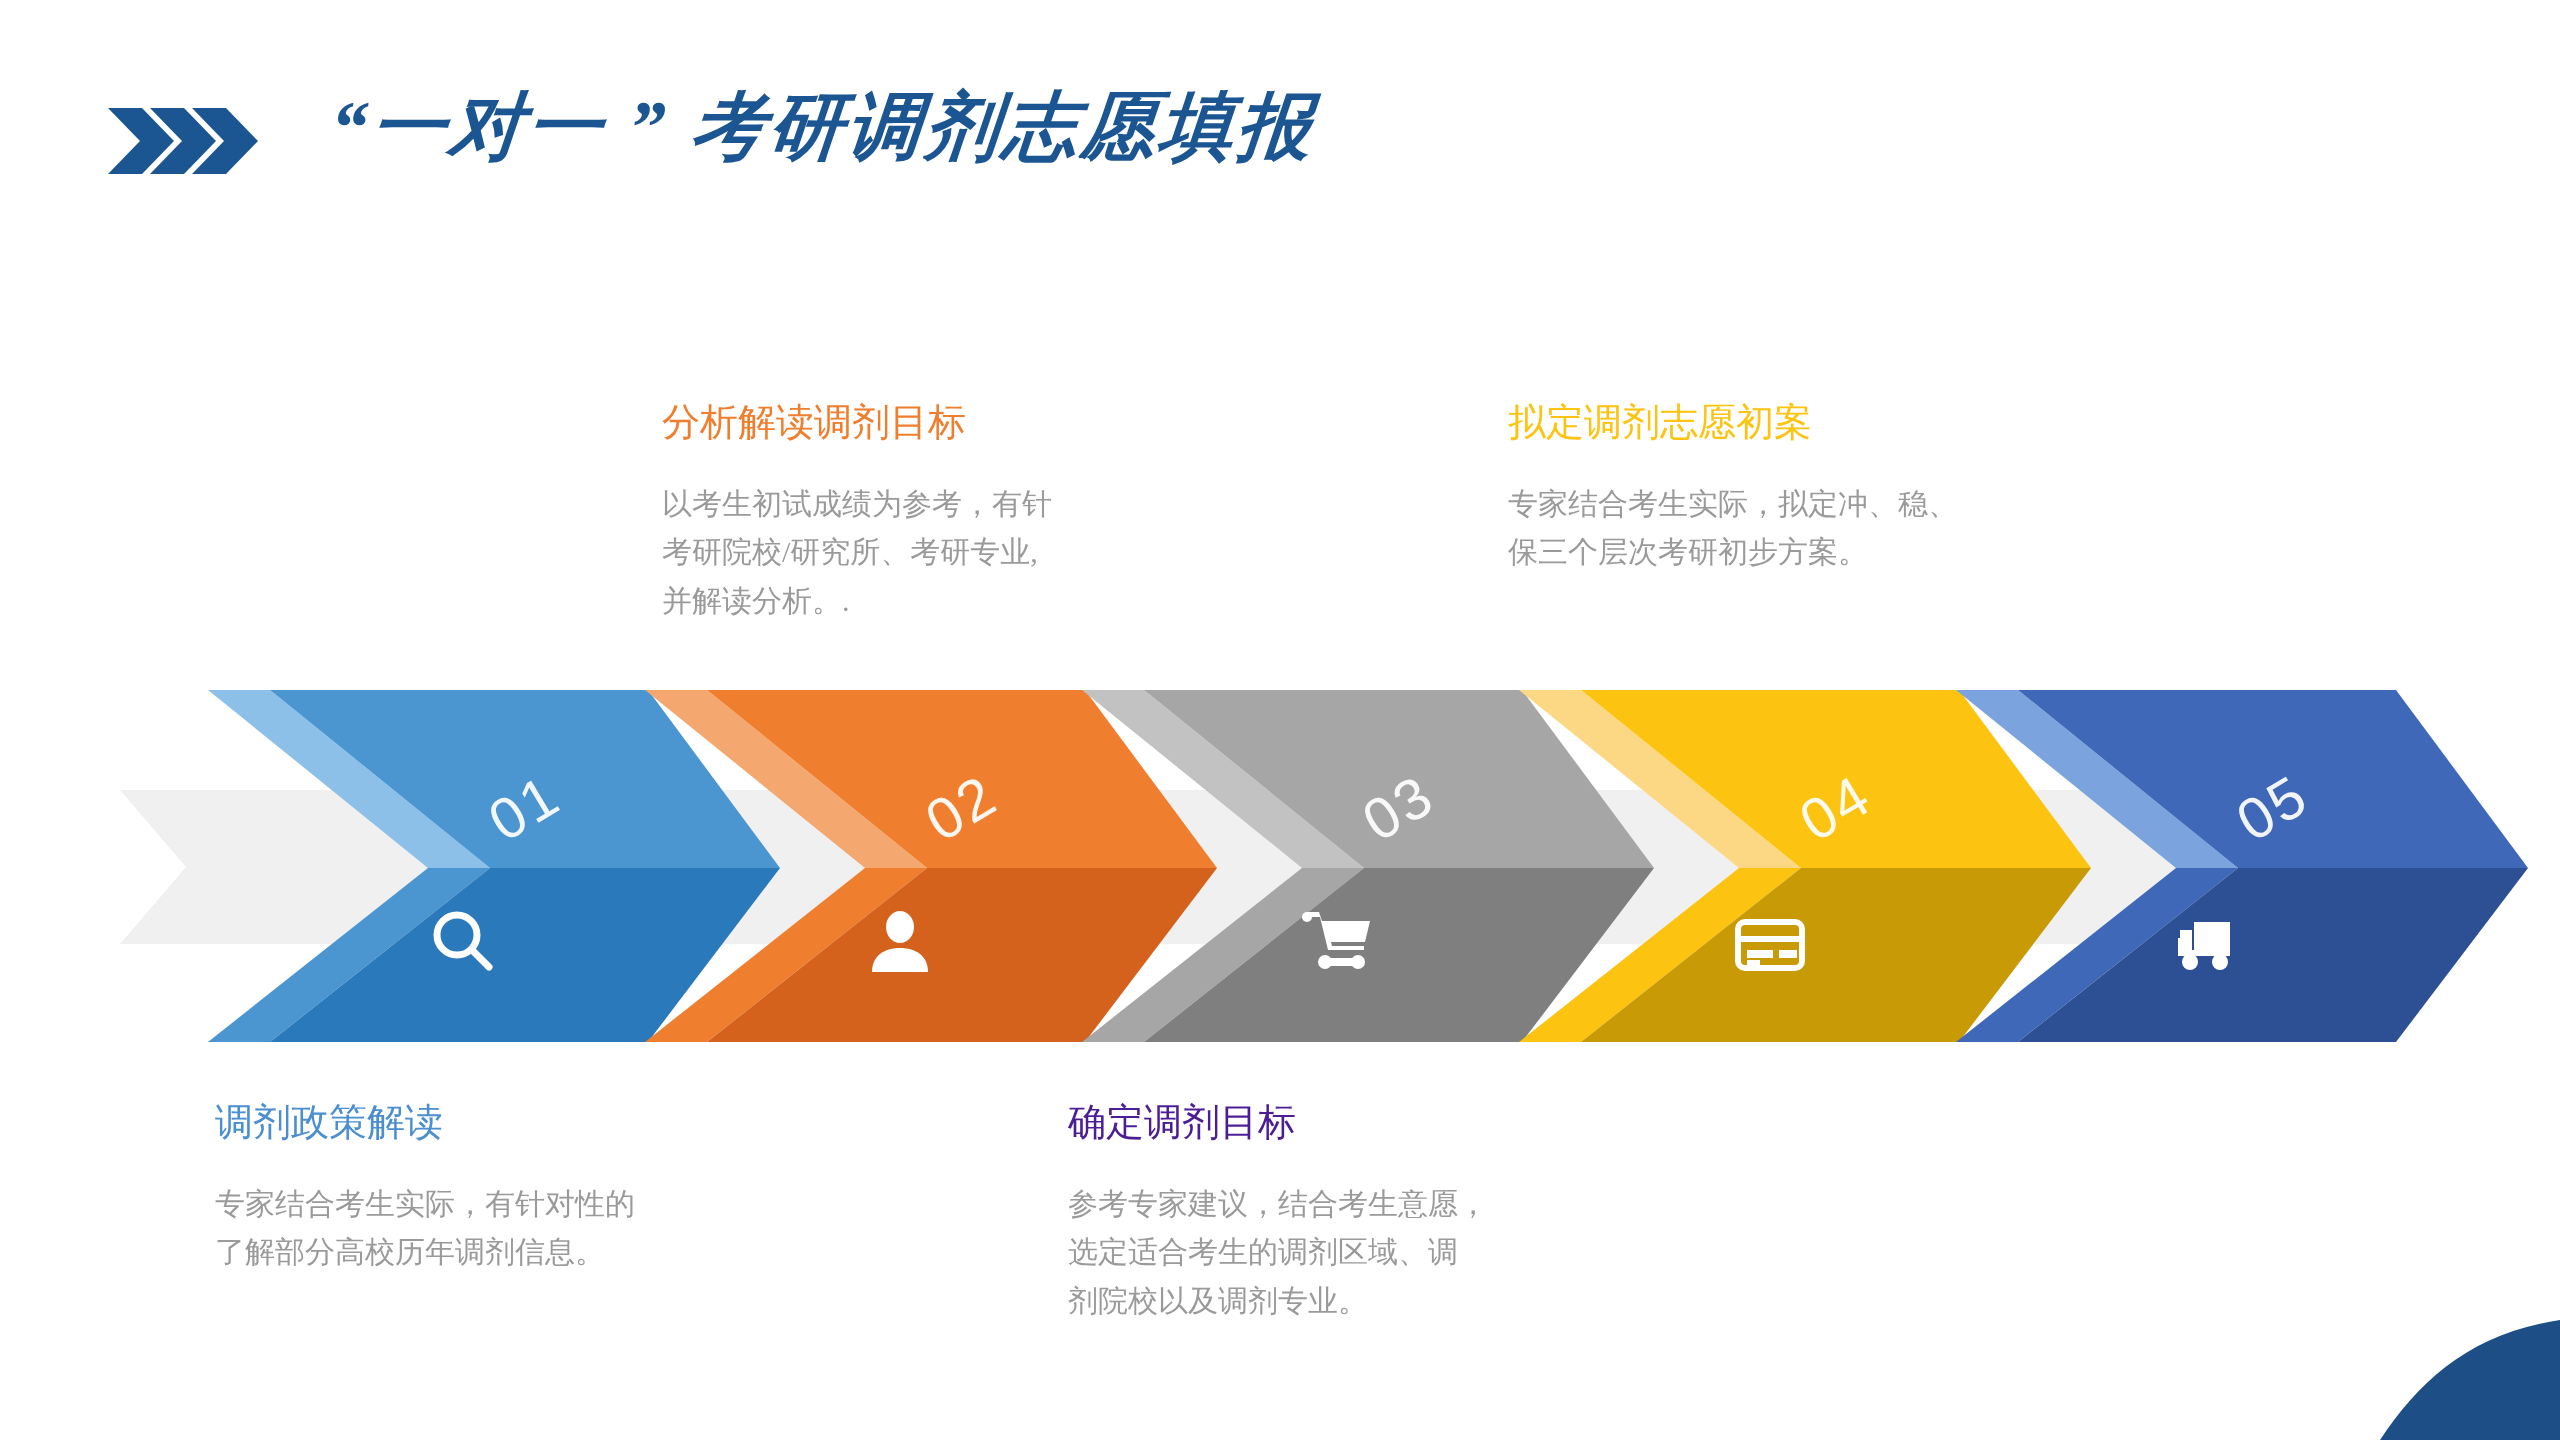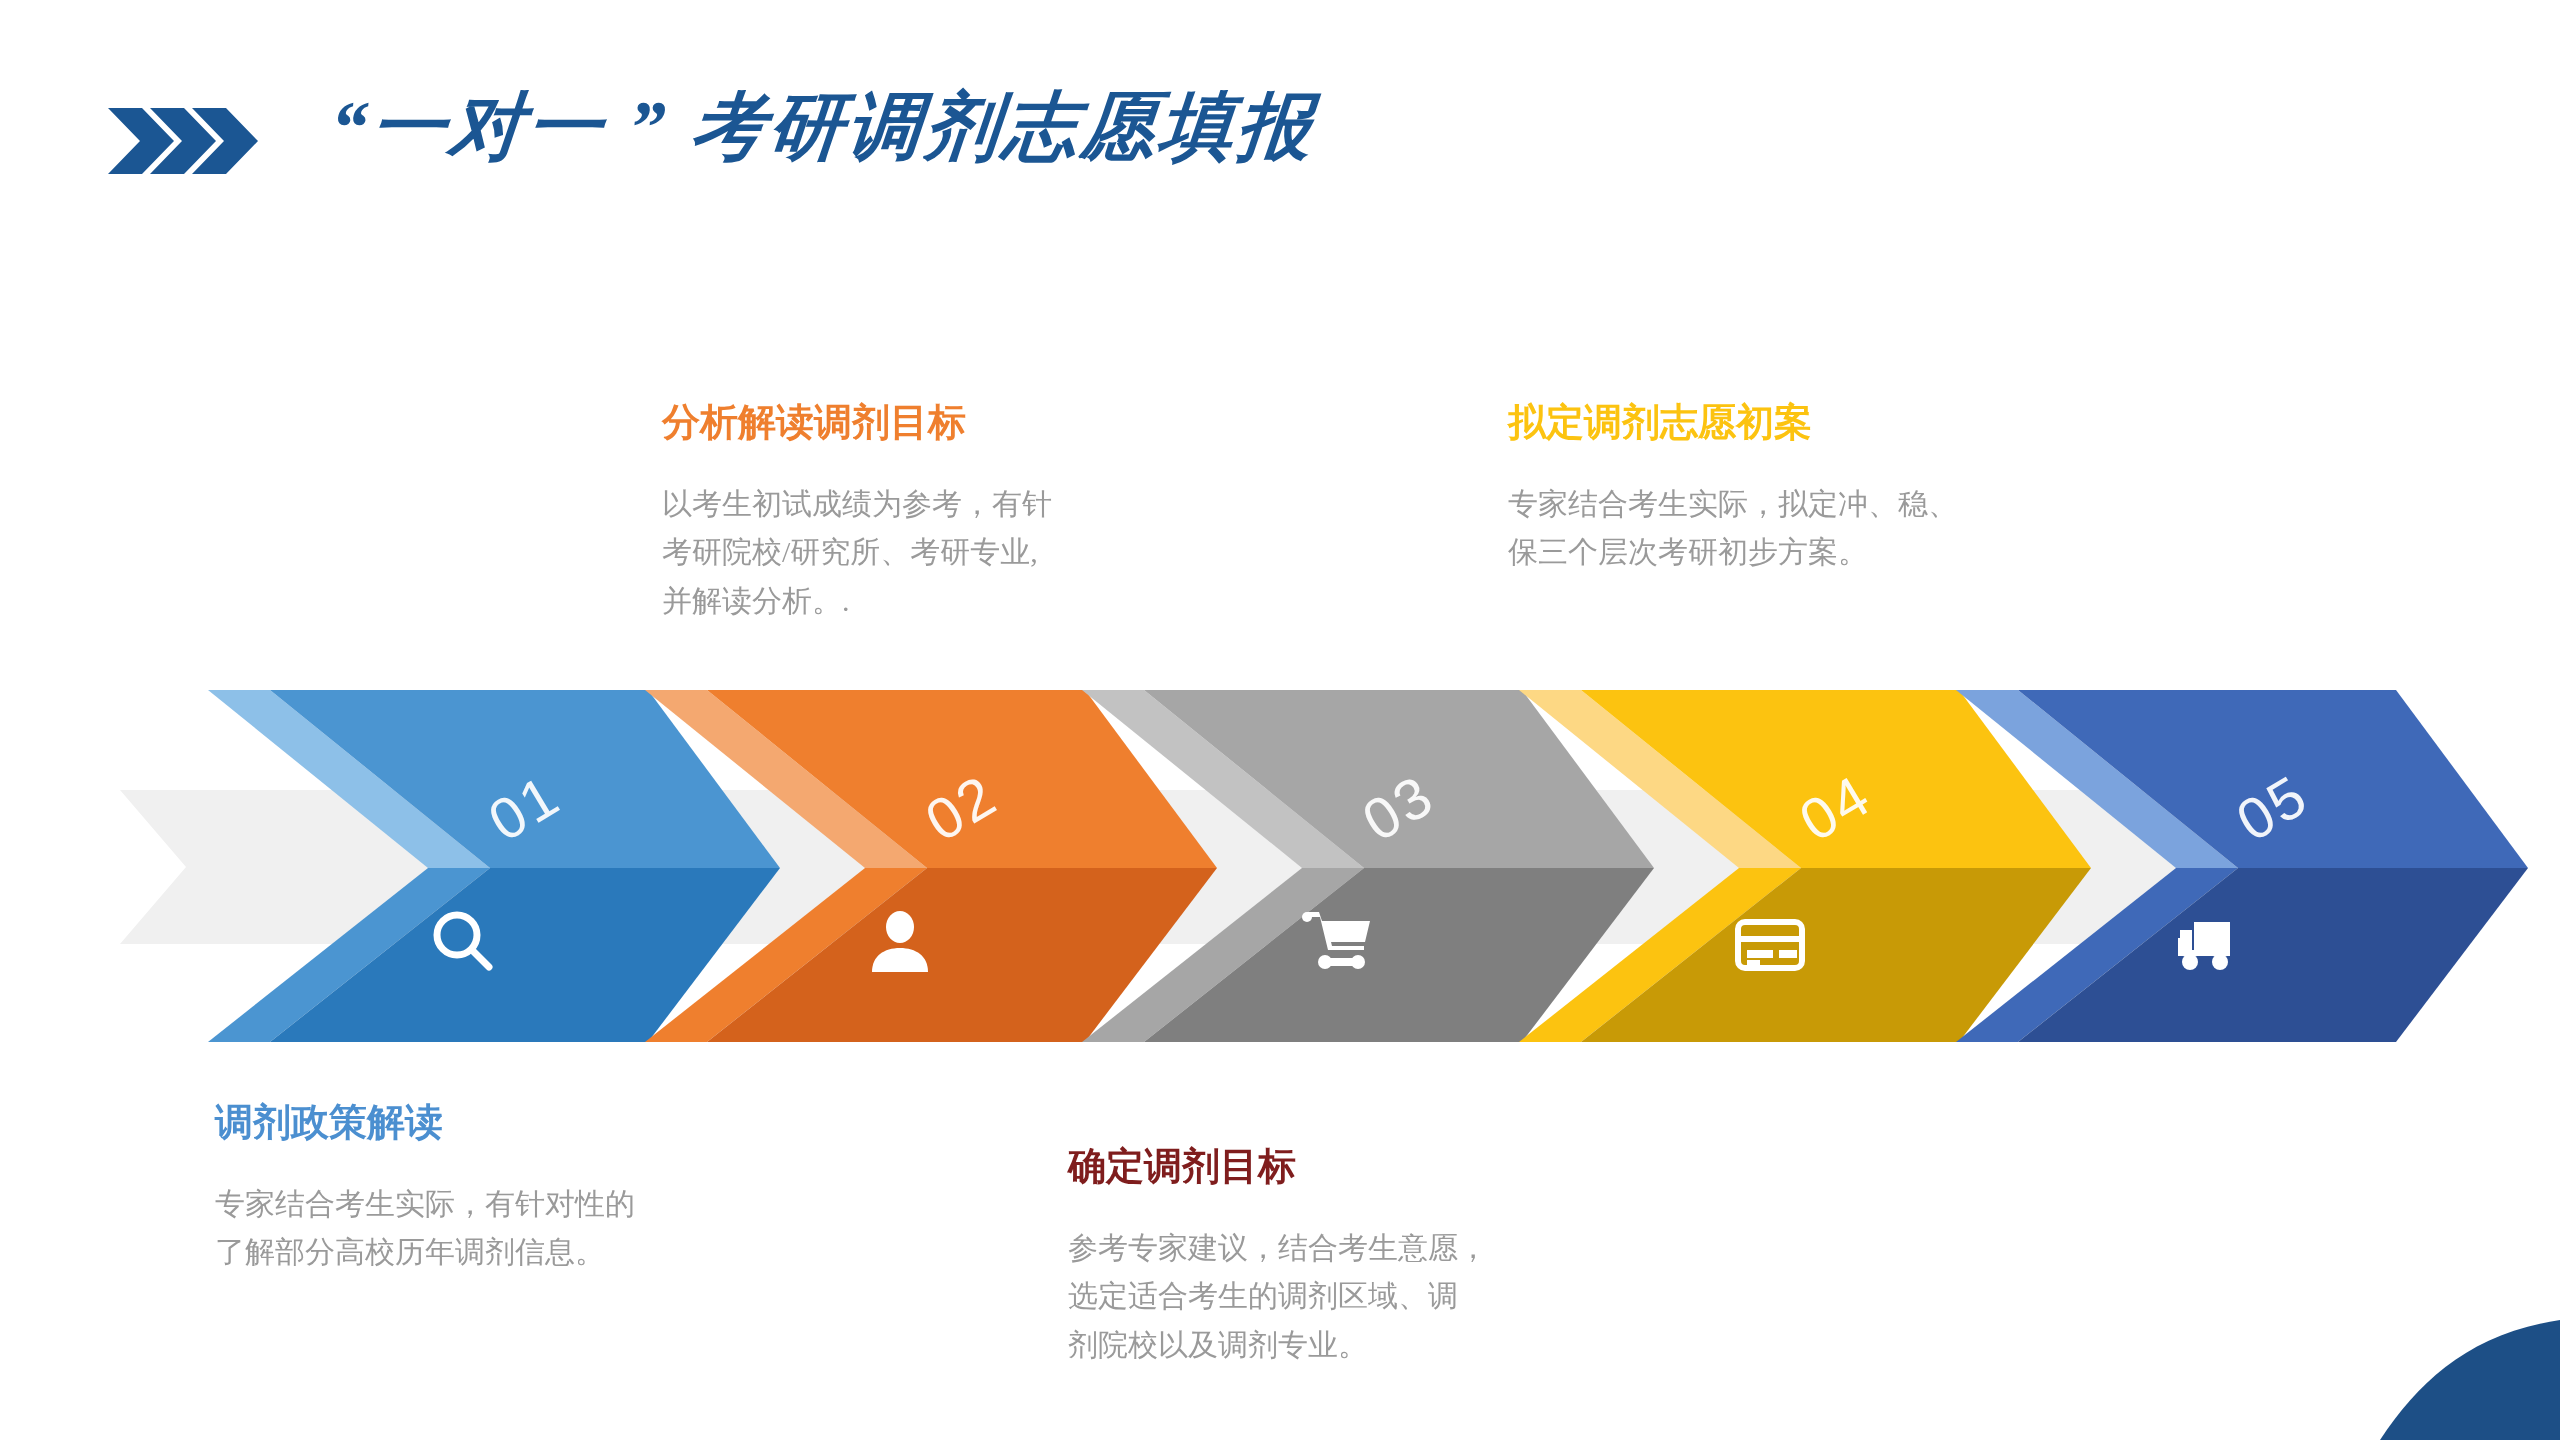--- a/index.html
+++ b/index.html
@@ -36,21 +36,21 @@
     font-size:58px;font-weight:400;color:#ffffff;letter-spacing:3px;
     transform:rotate(-31deg);transform-origin:0 50%;
     opacity:.93;white-space:nowrap;
   }
   .ico{position:absolute;width:74px;height:74px;}
   .ico svg{display:block;}
 
   
   .tb{position:absolute;}
   .tb .h{
-    font-size:38px;font-weight:700;line-height:1.2;
+    font-size:38px;font-weight:400;line-height:1.2;
     margin:0 0 34px 0;white-space:nowrap;
     font-family:"Liberation Sans","DejaVu Sans",sans-serif;
   }
   .tb .p{
     font-size:30px;font-weight:400;line-height:1.62;color:#9a9a9a;
     margin:0;
     font-family:Liberation Serif, serif;
   }
   .tb .p span{display:block;}
 
@@ -203,21 +203,21 @@
   <div class="tb" style="left:662px;top:400px;width:520px;">
     <div class="h" style="color:#ef7f2e;">分析解读调剂目标</div>
     <div class="p">
       <span>以考生初试成绩为参考，有针</span>
       <span>考研院校/研究所、考研专业,</span>
       <span>并解读分析。.</span>
     </div>
   </div>
 
   <div class="tb" style="left:1068px;top:1100px;width:560px;">
-    <div class="h" style="color:#7f1d1d;margin-top:44px;">确定调剂目标</div>
+    <div class="h" style="color:#4c1d95;">确定调剂目标</div>
     <div class="p">
       <span>参考专家建议，结合考生意愿，</span>
       <span>选定适合考生的调剂区域、调</span>
       <span>剂院校以及调剂专业。</span>
     </div>
   </div>
 
   <div class="tb" style="left:1508px;top:400px;width:540px;">
     <div class="h" style="color:#fcc310;">拟定调剂志愿初案</div>
     <div class="p">

